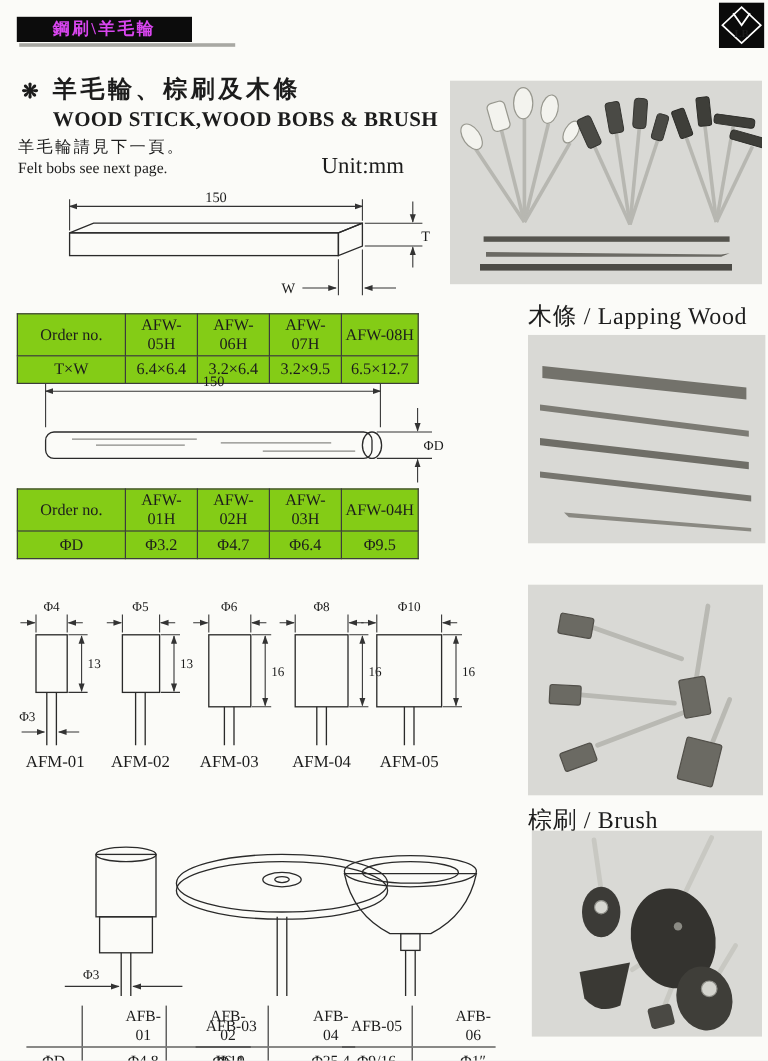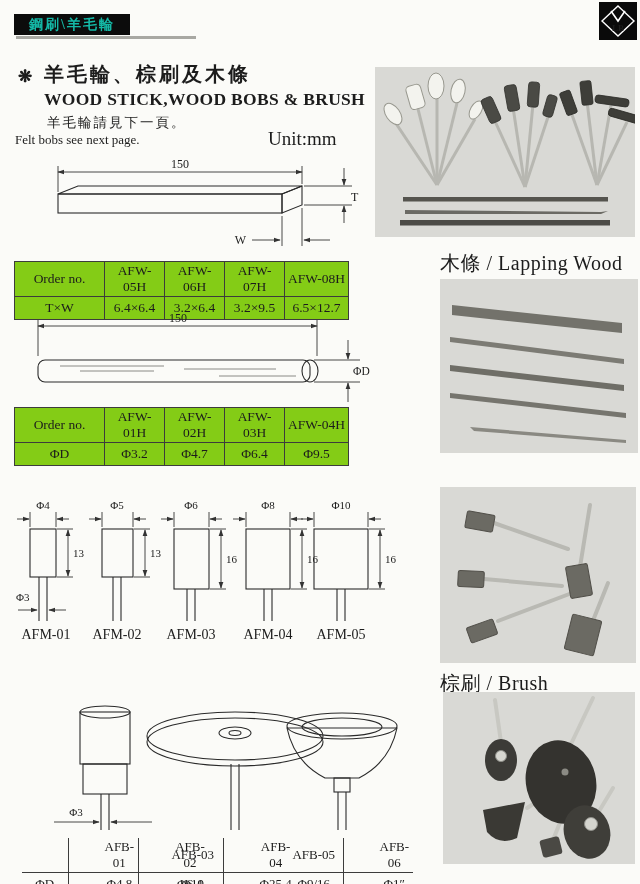--- a/index.html
+++ b/index.html
@@ -1,27 +1,27 @@
 <!DOCTYPE html>
 <html><head>
 <meta charset="utf-8">
 <style>
   html,body{margin:0;padding:0;background:#e9e9e6;}
   .page{position:relative;width:640px;height:884px;background:#fbfbf8;overflow:hidden;
         font-family:"Liberation Serif","DejaVu Serif",serif;color:#1c1c1c;}
   .abs{position:absolute;}
   
-  .cat-box{left:14px;top:14px;width:116px;height:21px;background:#0c0c0c;color:#14b8a6;
+  .cat-box{left:14px;top:14px;width:146px;height:21px;background:#0c0c0c;color:#d946ef;
            font-size:14px;font-weight:bold;text-align:center;line-height:22px;letter-spacing:2px;}
   .cat-underline{left:16px;top:36px;width:180px;height:3px;background:#a8a8a3;}
   
   .bullet{left:18px;top:66px;font-size:17px;font-weight:bold;}
   .title-zh{left:44px;top:61px;font-size:20px;font-weight:600;letter-spacing:3px;}
   .title-en{left:44px;top:89px;font-size:17.5px;font-weight:bold;letter-spacing:.3px;}
-  .note-zh{left:15px;top:114px;font-size:13.5px;letter-spacing:2px;margin-left:32px;}
+  .note-zh{left:15px;top:114px;font-size:13.5px;letter-spacing:2px;}
   .note-en{left:15px;top:132px;font-size:13px;}
   .unit{left:268px;top:128px;font-size:19px;}
   
   table.spec{border-collapse:collapse;background:#84cc16;table-layout:fixed;}
   table.spec td{border:1.3px solid #3c3c3c;text-align:center;font-size:13.5px;height:20px;padding:1px 2px;}
   
   table.bt{border-collapse:collapse;table-layout:fixed;font-size:13px;text-align:center;}
   table.bt td{height:19px;padding:1px 4px;}
   table.bt tr.hd td{border-bottom:1.3px solid #3c3c3c;}
   table.bt td.sep{border-left:1.3px solid #3c3c3c;padding-left:36px;}

